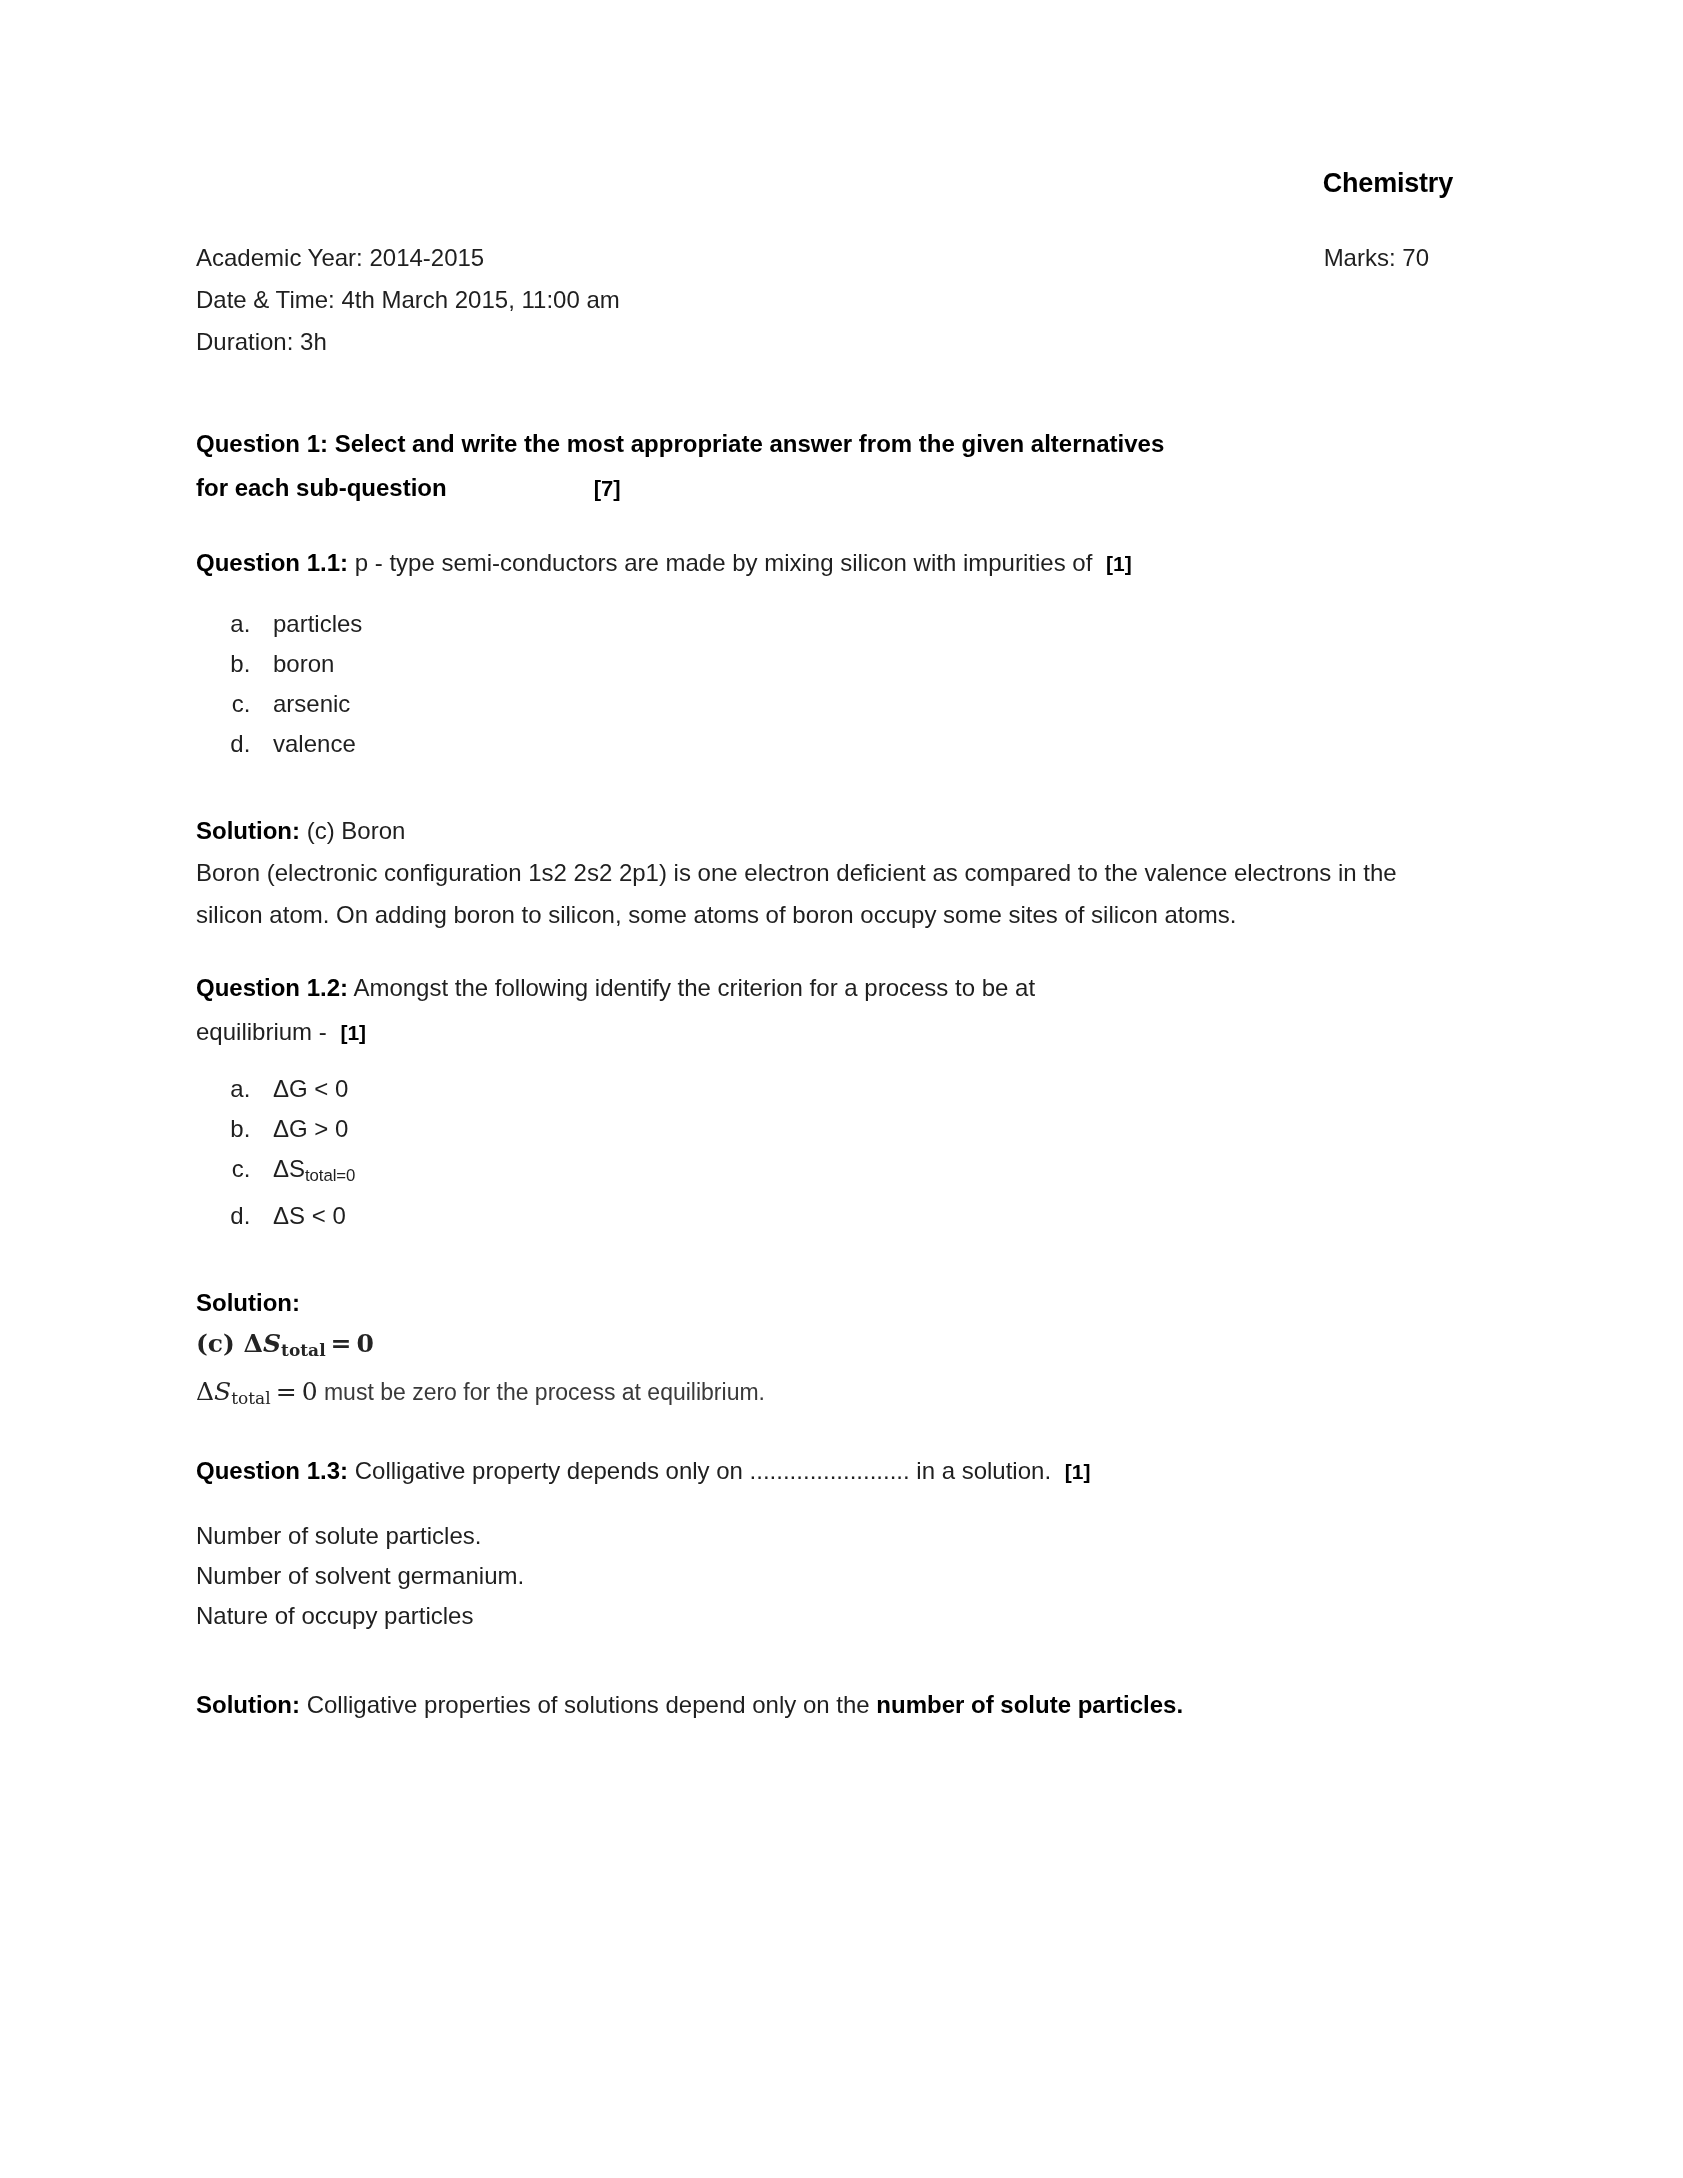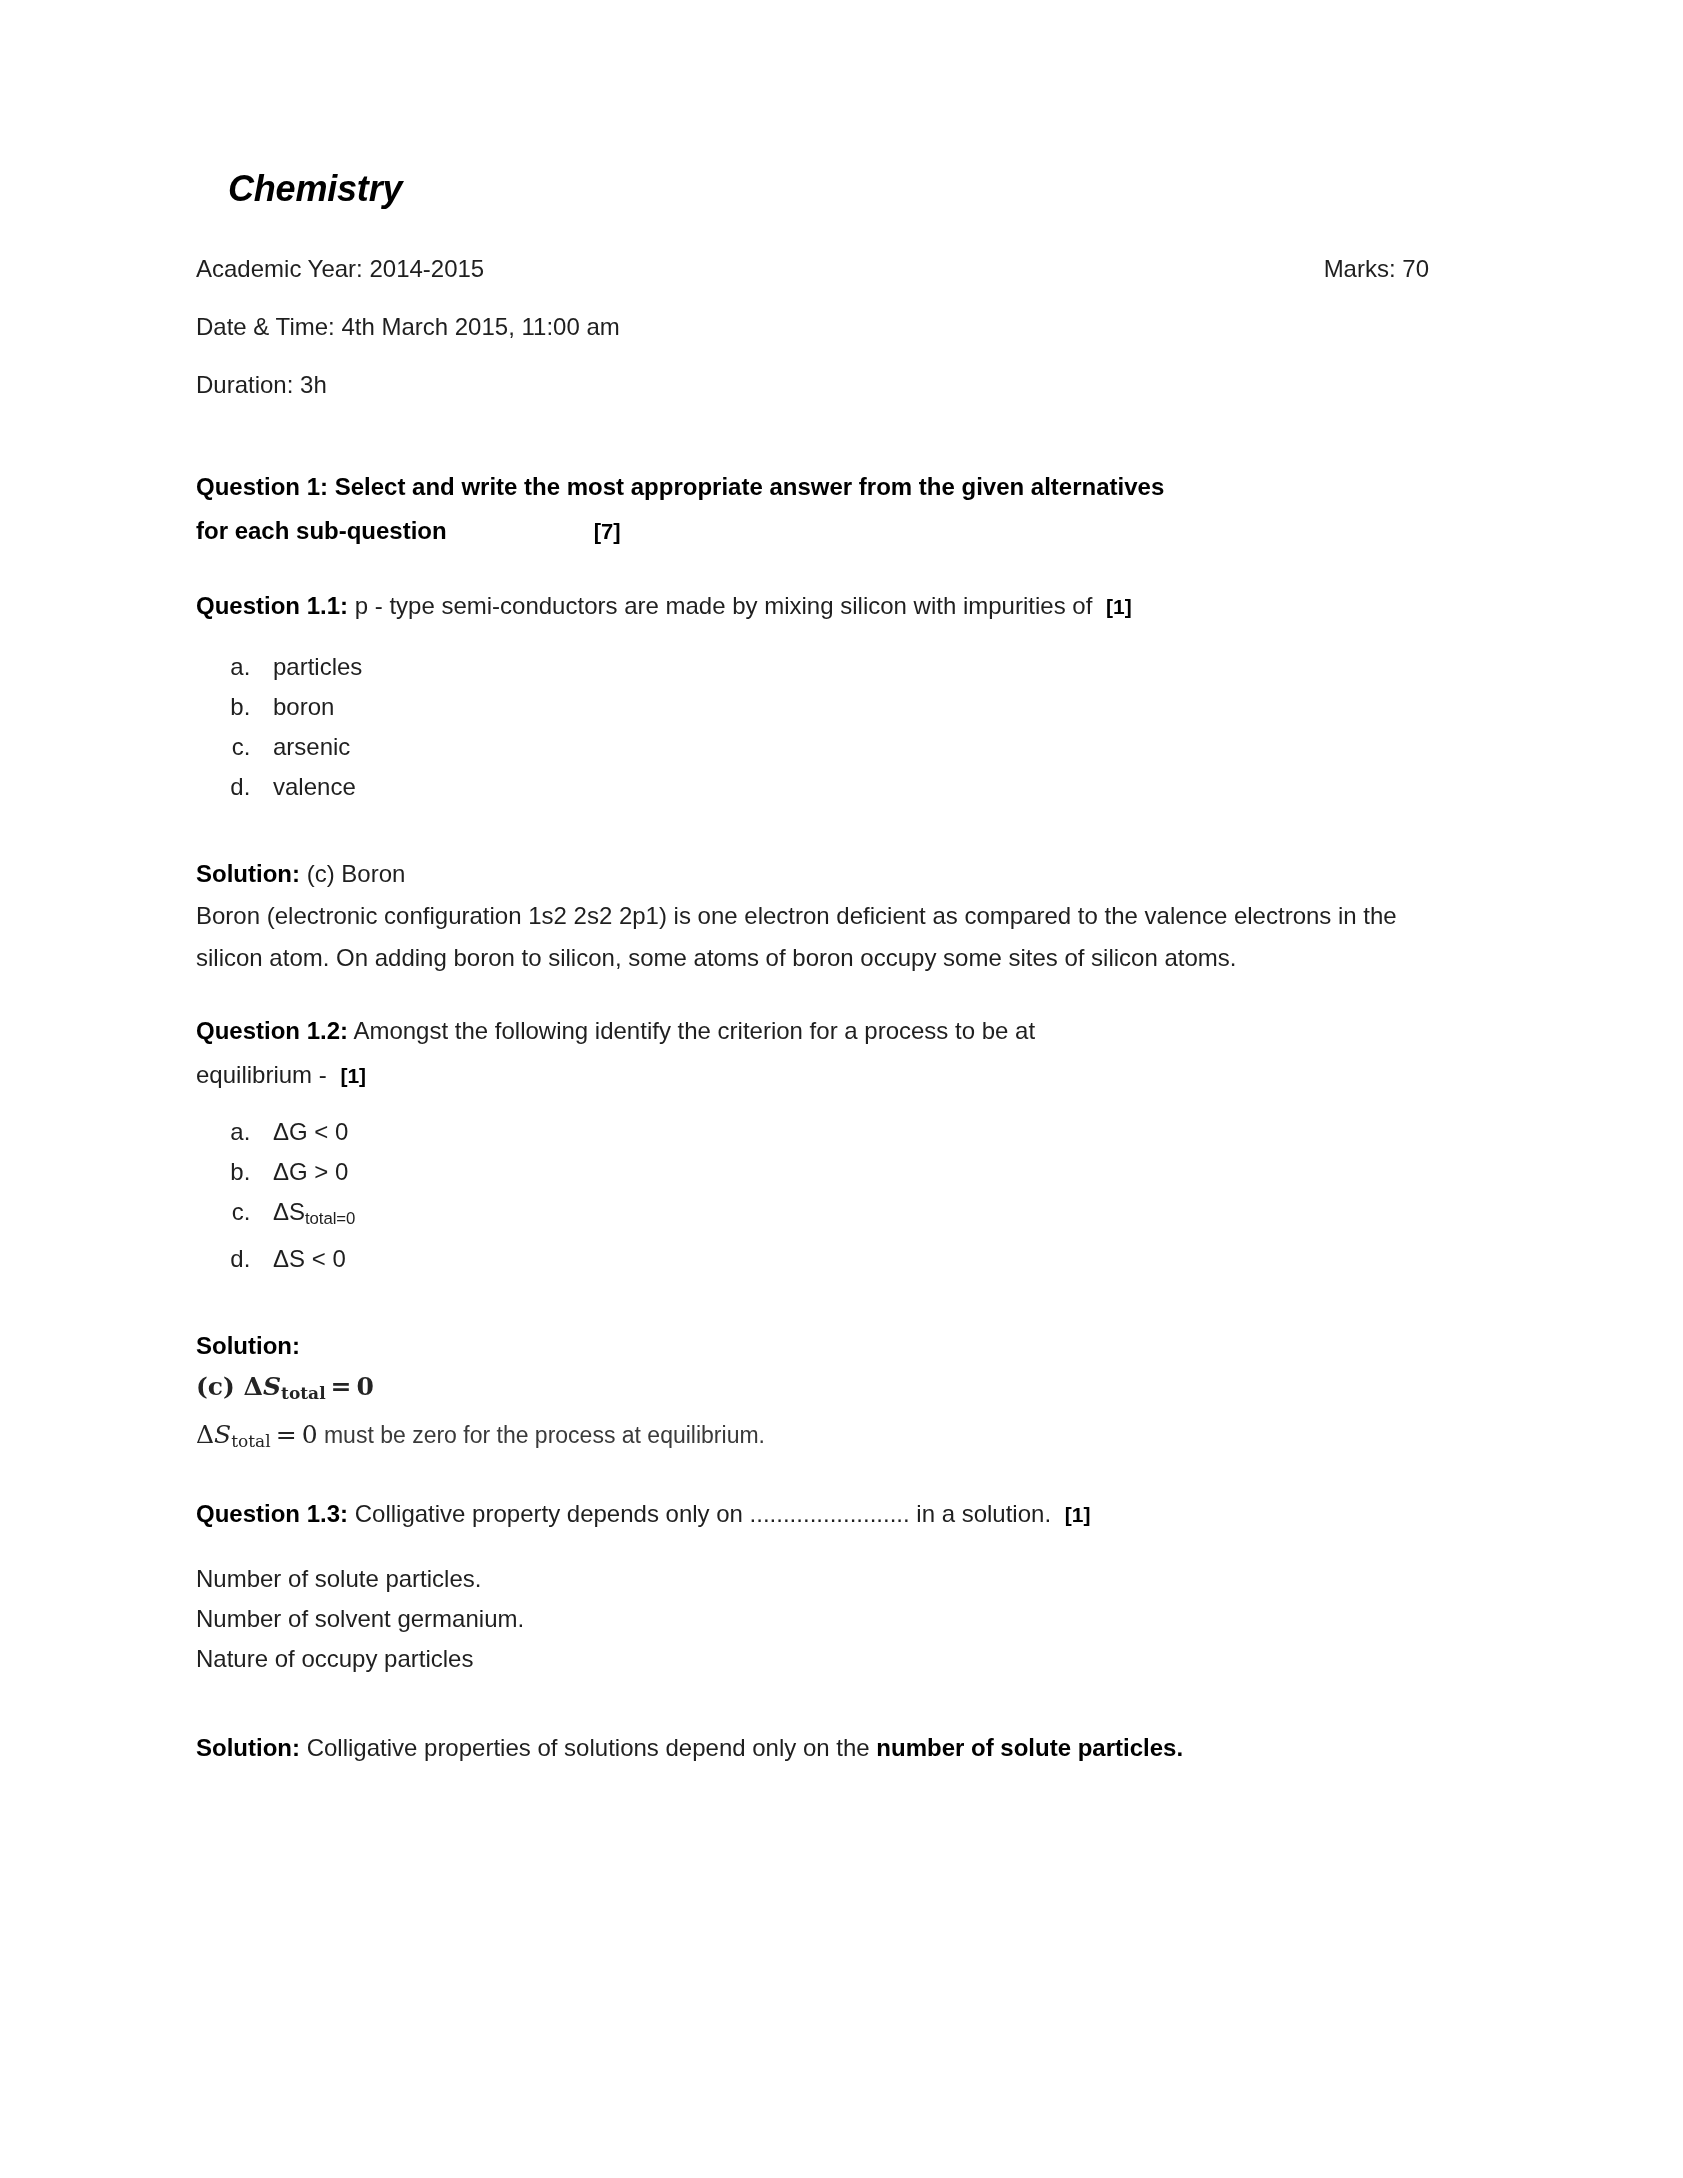--- a/index.html
+++ b/index.html
@@ -21,39 +21,38 @@
   }
   .sheet {
     position: absolute;
     left: 196px;
     top: 168px;
     width: 1257px;
   }
 
   
   .doc-title {
-    text-align: left;
-    font-size: 36px;
+    text-align: right;
+    font-size: 27px;
     font-weight: bold;
     letter-spacing: -0.2px;
     color: #000000;
     margin: 0 0 38px 0;
     padding-left: 32px;
-    font-style: italic;
   }
 
   
   .meta-block {
     position: relative;
     font-size: 24px;
     line-height: 42px;
     color: #1f1f1f;
     margin-bottom: 59px;
   }
-  .meta-line { white-space: nowrap; margin-top: 16px; }
+  .meta-line { white-space: nowrap; }
   .meta-marks {
     position: absolute;
     right: 24px;
     top: 0;
     font-size: 24px;
     line-height: 42px;
     white-space: nowrap;
   }
 
   

